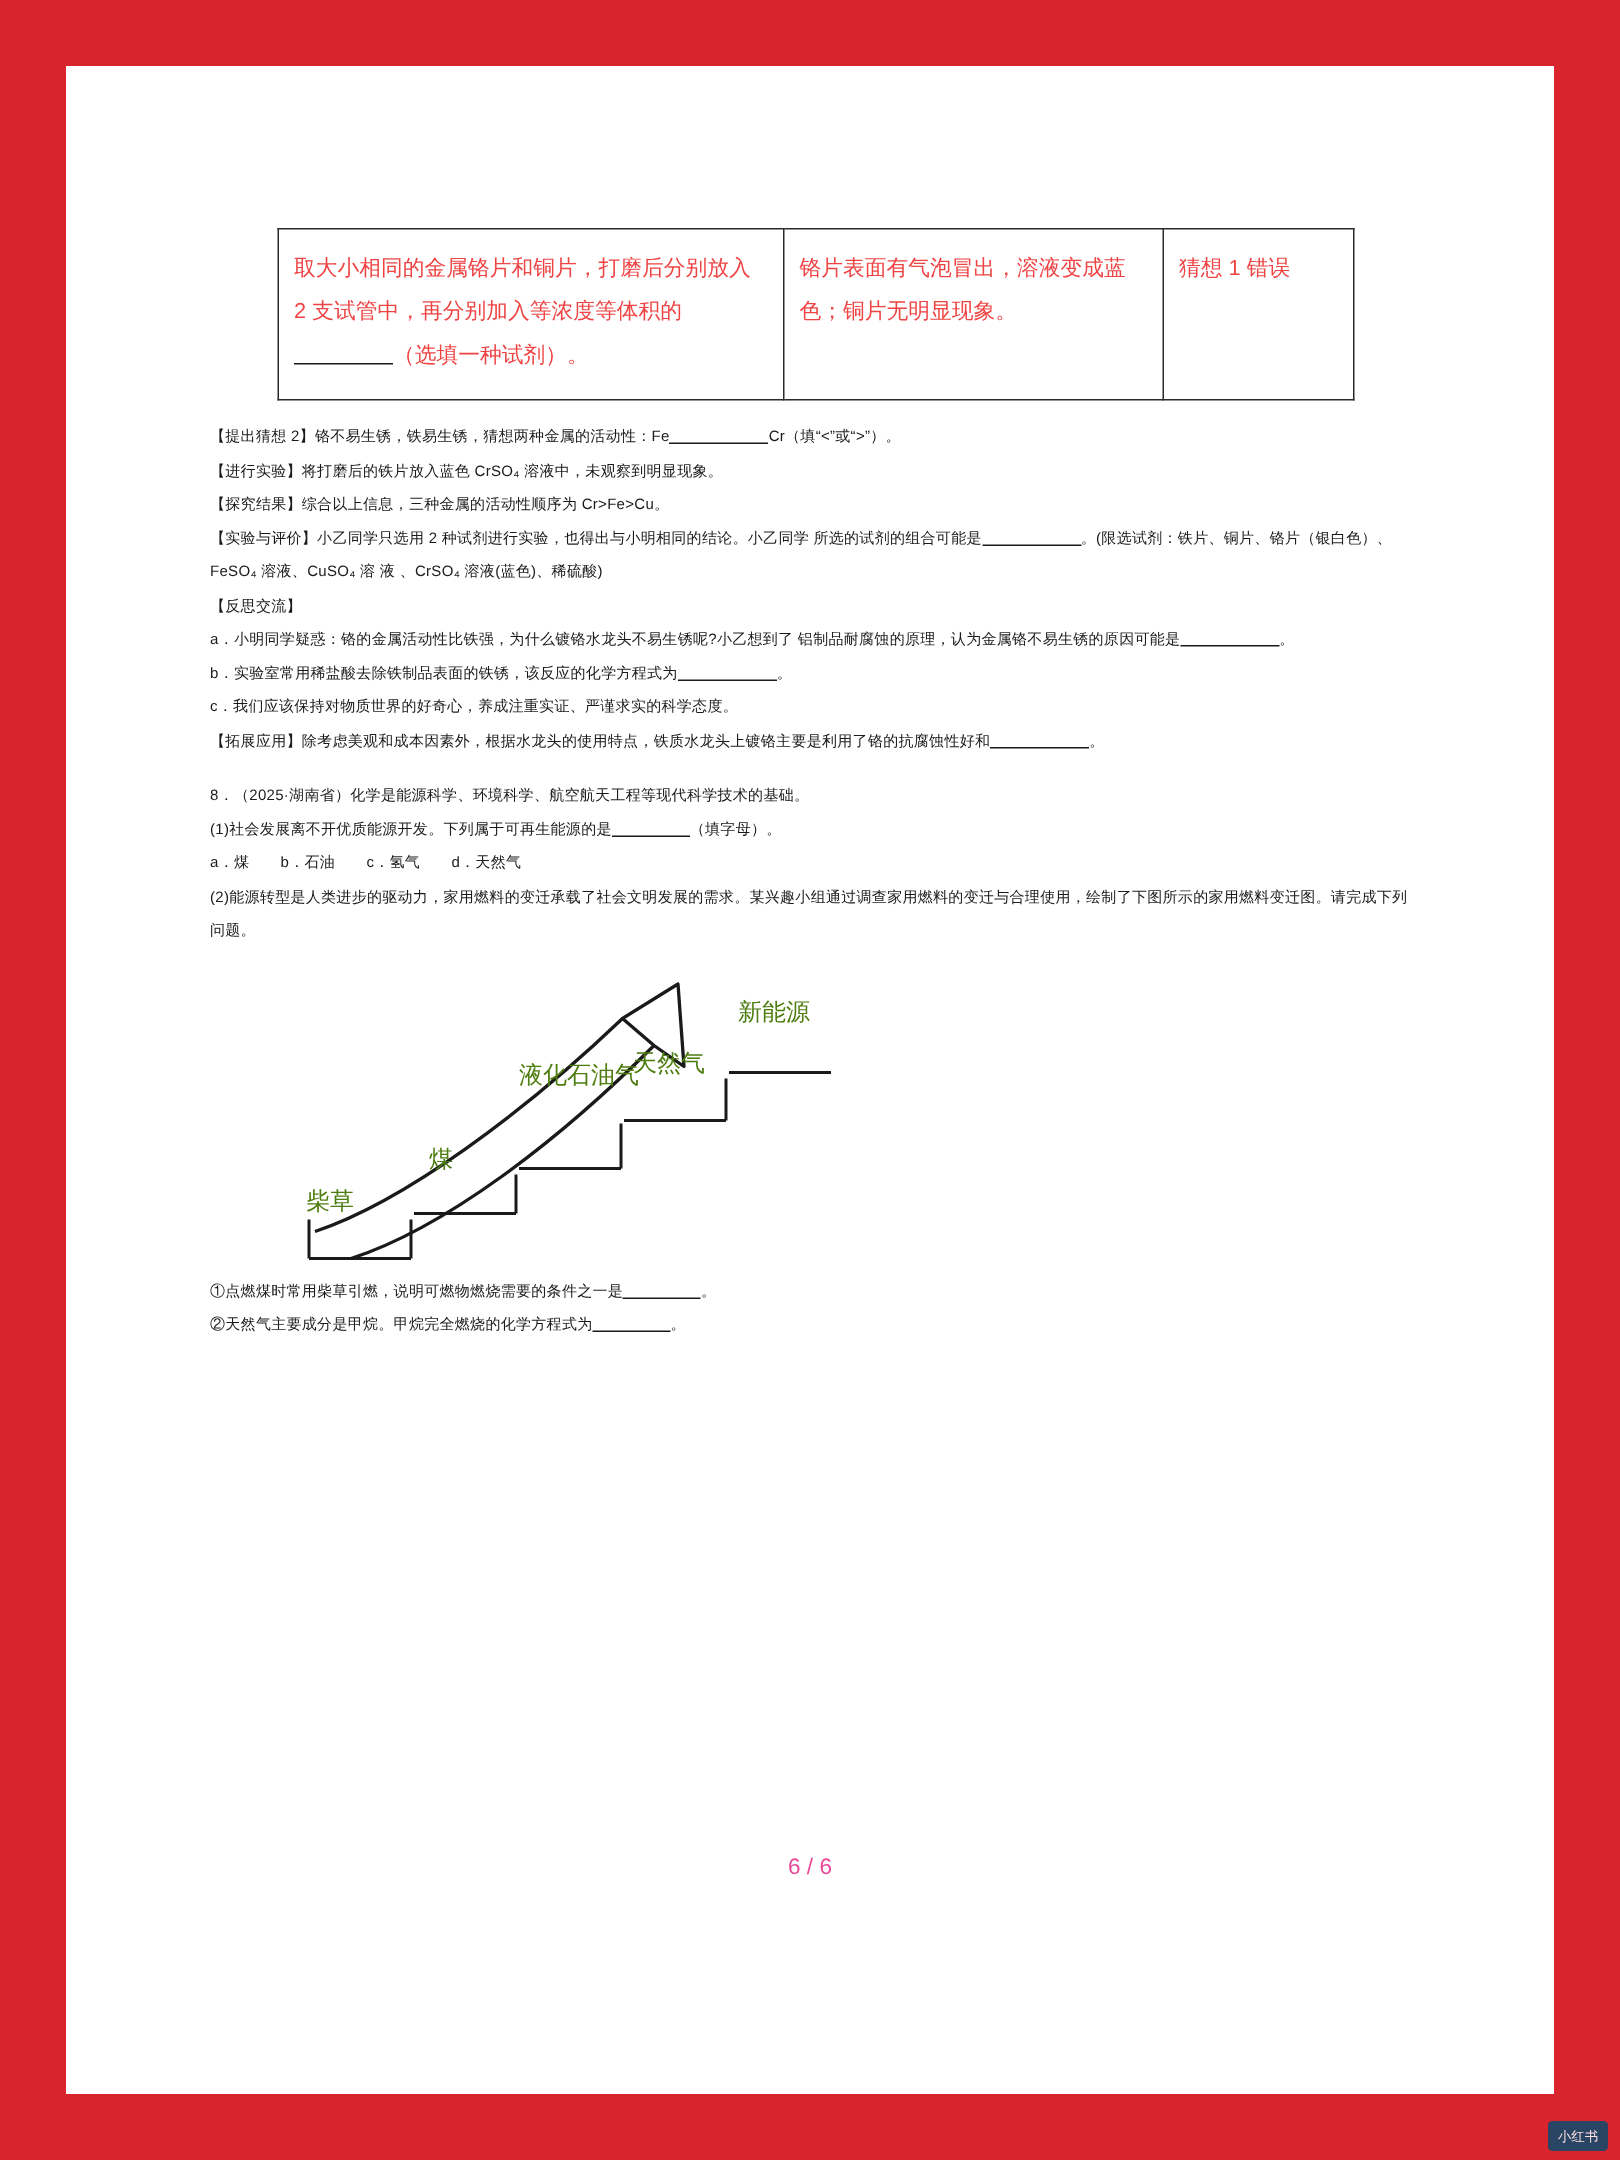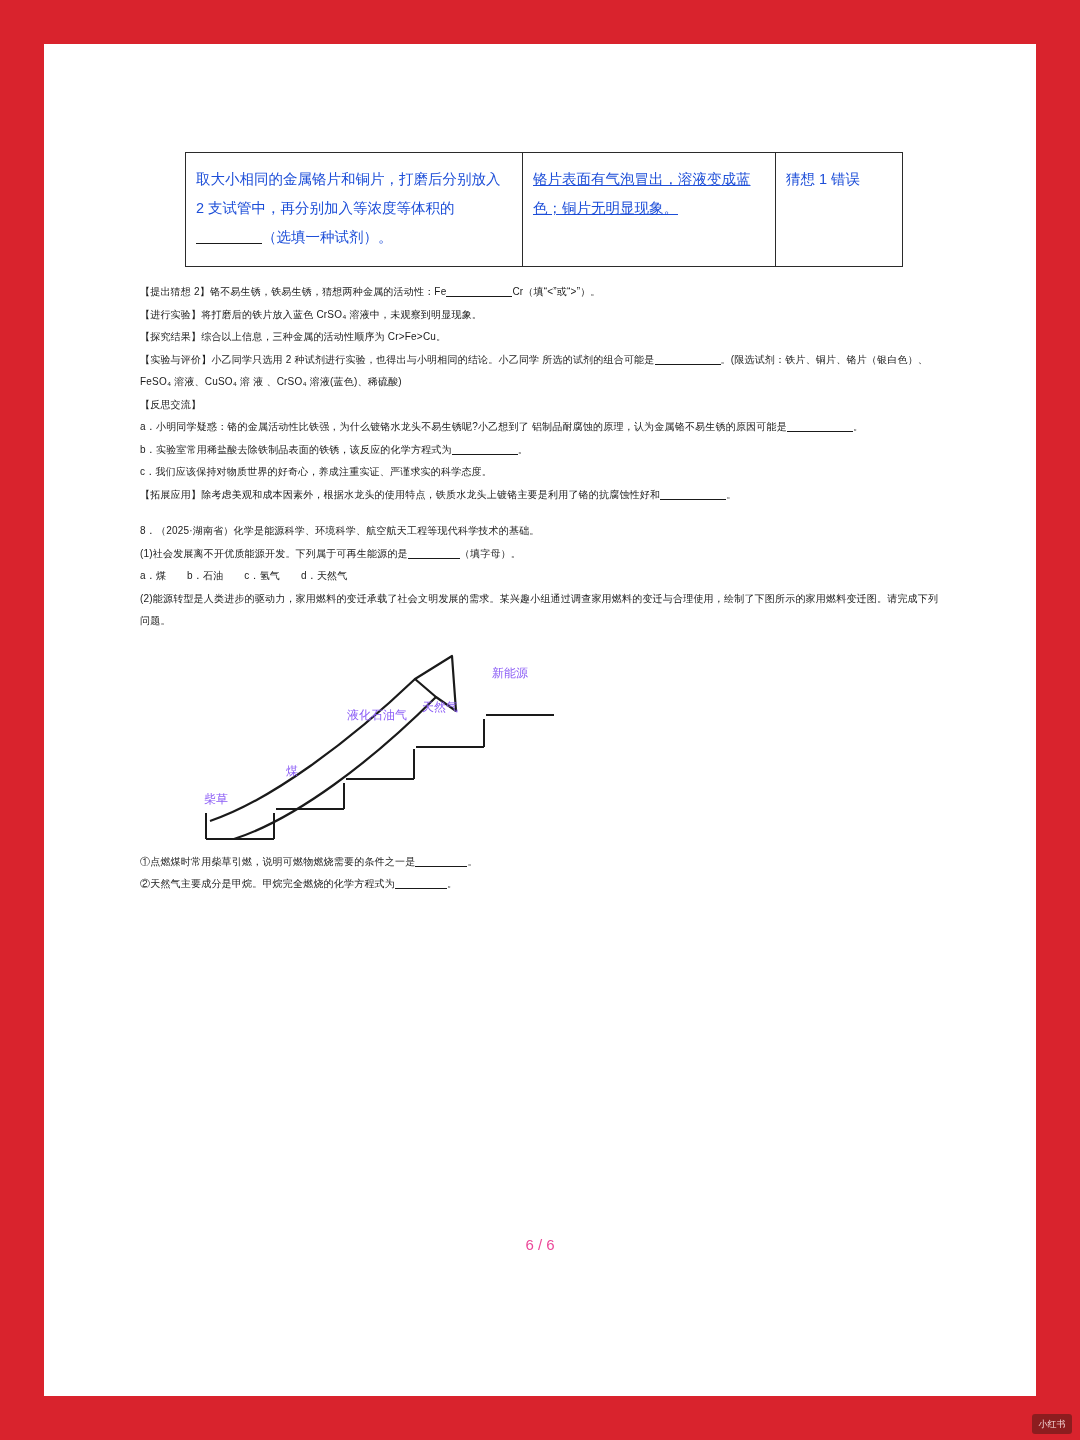--- a/index.html
+++ b/index.html
@@ -33,25 +33,25 @@
     border-collapse: collapse;
     width: 654px;
     margin-left: 45px;
     table-layout: fixed;
   }
   .exp-table td {
     border: 1px solid #2b2b2b;
     padding: 12px 10px 14px 10px;
     font-size: 14.5px;
     line-height: 2.0;
-    color: #1d4ed8;
+    color: #ef4444;
     vertical-align: top;
   }
   .col-a { width: 316px; }
-  .col-b { width: 232px; text-decoration: underline; }
+  .col-b { width: 232px; }
   .col-c { width: 106px; text-align: left; }
   .cell-mid { vertical-align: middle; }
   .blank-u {
     display: inline-block;
     border-bottom: 1px solid #1a1a1a;
     min-width: 66px;
     height: 1em;
     vertical-align: -2px;
   }
   .blank-s {
@@ -75,40 +75,40 @@
   
   .diagram {
     position: relative;
     height: 200px;
     margin-top: 18px;
     margin-left: 60px;
     width: 460px;
   }
   .step-label {
     position: absolute;
-    font-size: 12px;
-    color: #8b5cf6;
+    font-size: 16px;
+    color: #4d7c0f;
     white-space: nowrap;
   }
   .page-num {
     position: absolute;
     left: 0;
     right: 0;
     top: 1192px;
     text-align: center;
     font-size: 15px;
     color: #ec4899;
   }
   .wm {
     position: absolute;
     right: 8px;
     bottom: 6px;
     width: 40px;
     height: 20px;
-    background: #7f1d1d;
+    background: #0c4a6e;
     border-radius: 3px;
     color: #ffffff;
     font-size: 9px;
     line-height: 20px;
     text-align: center;
     opacity: 0.85;
   }
 </style>
 </head>
 <body>

